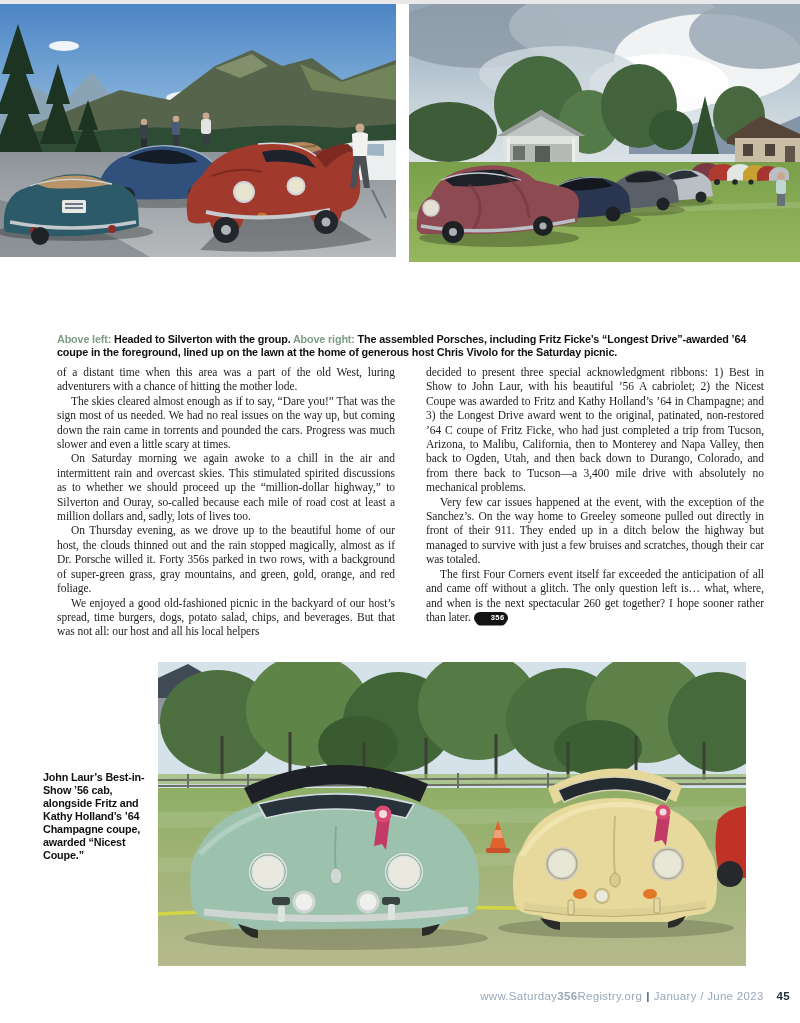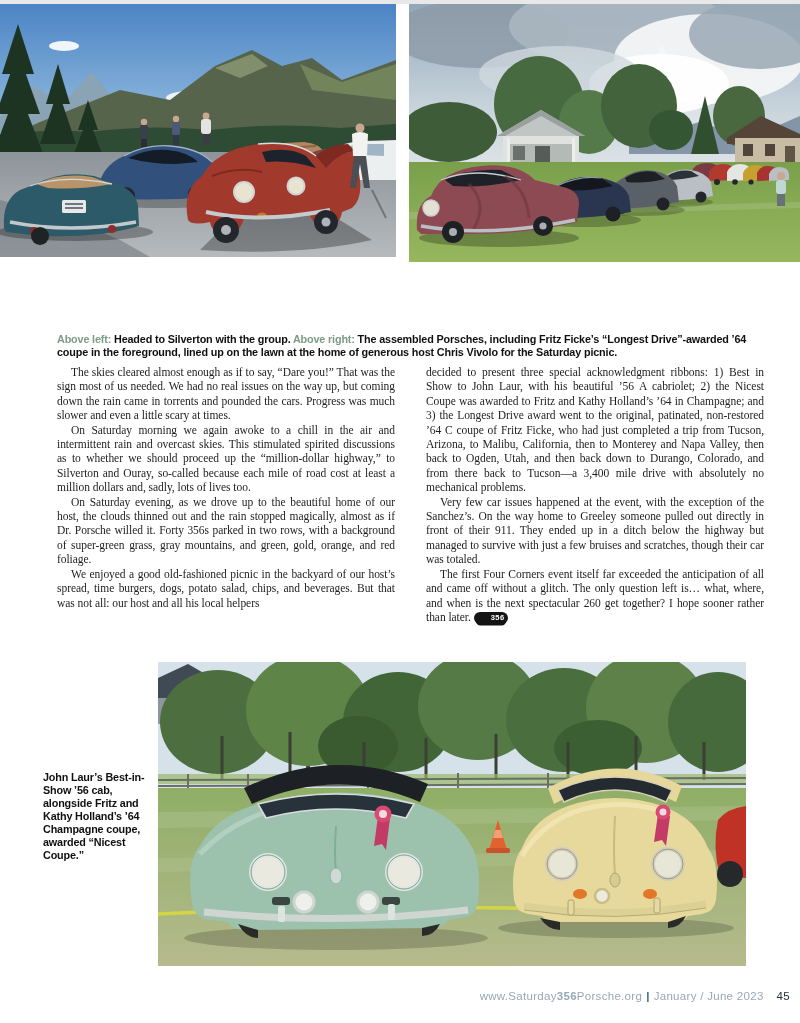--- a/index.html
+++ b/index.html
@@ -34,21 +34,21 @@
             font-family:"Liberation Sans", sans-serif;font-weight:bold;
             font-size:7.5px;line-height:9px;padding:1px 3px 2px;border-radius:6px;
             letter-spacing:0.5px;vertical-align:1px;
             box-shadow:0 3px 0 -2px #141414, 0 5px 0 -3.5px #141414;}
 
   
   .footer{position:absolute;top:986px;right:54px;font-family:"Liberation Sans", sans-serif;
           font-size:11.5px;color:#97a8b8;letter-spacing:0.3px;white-space:nowrap;}
   .footer .bold{font-weight:bold;}
   .footer .sep{color:#41658a;font-weight:bold;padding:0 4px;}
-  .footer .pg{color:#24303c;font-weight:normal;margin-left:13px;}
+  .footer .pg{color:#24303c;font-weight:bold;margin-left:13px;}
 </style>
 </head>
 <body>
 
 <div class="page">
 
   <div class="photo photo-tl">
     <svg viewBox="0 0 396 253">
       <defs>
         <linearGradient id="sky1" x1="0" y1="0" x2="0" y2="1">
@@ -257,23 +257,24 @@
         <circle cx="372" cy="172" r="4" fill="#caa88f"></circle>
         <rect x="367" y="176" width="10" height="14" rx="3" fill="#bfd8d4"></rect>
         <rect x="368" y="190" width="8" height="12" fill="#6a7078"></rect>
       </g>
     </svg>
   </div>
 
   <p class="cap cap-top"><span class="cap-label">Above left:</span><span> Headed to Silverton with the group. </span><span class="cap-label">Above right:</span><span> The assembled Porsches, including Fritz Ficke’s “Longest Drive”-awarded ’64 coupe in the foreground, lined up on the lawn at the home of generous host Chris Vivolo for the Saturday picnic.</span></p>
 
   <div class="col col-left">
+    <p>of a distant time when this area was a part of the old West, luring adventurers with a chance of hitting the mother lode.</p>
     <p class="indent">The skies cleared almost enough as if to say, “Dare you!” That was the sign most of us needed. We had no real issues on the way up, but coming down the rain came in torrents and pounded the cars. Progress was much slower and even a little scary at times.</p>
     <p class="indent">On Saturday morning we again awoke to a chill in the air and intermittent rain and overcast skies. This stimulated spirited discussions as to whether we should proceed up the “million-dollar highway,” to Silverton and Ouray, so-called because each mile of road cost at least a million dollars and, sadly, lots of lives too.</p>
-    <p class="indent">On Saturday evening, as we drove up to the beautiful home of our host, the clouds thinned out and the rain stopped magically, almost as if Dr. Porsche willed it. Forty 356s parked in two rows, with a background of super-green grass, gray mountains, and green, gold, orange, and red foliage.</p>
+    <p class="indent">On Thursday evening, as we drove up to the beautiful home of our host, the clouds thinned out and the rain stopped magically, almost as if Dr. Porsche willed it. Forty 356s parked in two rows, with a background of super-green grass, gray mountains, and green, gold, orange, and red foliage.</p>
     <p class="indent">We enjoyed a good old-fashioned picnic in the backyard of our host’s spread, time burgers, dogs, potato salad, chips, and beverages. But that was not all: our host and all his local helpers</p>
   </div>
 
   <div class="col col-right">
     <p>decided to present three special acknowledgment ribbons: 1) Best in Show to John Laur, with his beautiful ’56 A cabriolet; 2) the Nicest Coupe was awarded to Fritz and Kathy Holland’s ’64 in Champagne; and 3) the Longest Drive award went to the original, patinated, non-restored ’64 C coupe of Fritz Ficke, who had just completed a trip from Tucson, Arizona, to Malibu, California, then to Monterey and Napa Valley, then back to Ogden, Utah, and then back down to Durango, Colorado, and from there back to Tucson—a 3,400 mile drive with absolutely no mechanical problems.</p>
     <p class="indent">Very few car issues happened at the event, with the exception of the Sanchez’s. On the way home to Greeley someone pulled out directly in front of their 911. They ended up in a ditch below the highway but managed to survive with just a few bruises and scratches, though their car was totaled.</p>
     <p class="indent"><span>The first Four Corners event itself far exceeded the anticipation of all and came off without a glitch. The only question left is… what, where, and when is the next spectacular 260 get together? I hope sooner rather than later.</span>
       <span class="end-mark">356</span></p>
   </div>
 
@@ -393,15 +394,15 @@
       </g>
 
       <g transform="translate(330,158)">
         <polygon points="10,0 19,30 1,30" fill="#e2622f"></polygon>
         <polygon points="7,10 13,10 15,18 5,18" fill="#f0a078"></polygon>
         <rect x="-2" y="28" width="24" height="5" rx="2" fill="#c9522a"></rect>
       </g>
     </svg>
   </div>
 
-  <div class="footer"><span>www.Saturday</span><span class="bold">356</span><span>Porsche.org</span><span class="sep">|</span><span>January / June 2023</span><span class="pg">45</span></div>
+  <div class="footer"><span>www.Saturday</span><span class="bold">356</span><span>Registry.org</span><span class="sep">|</span><span>January / June 2023</span><span class="pg">45</span></div>
 
 </div>
 
 </body></html>

